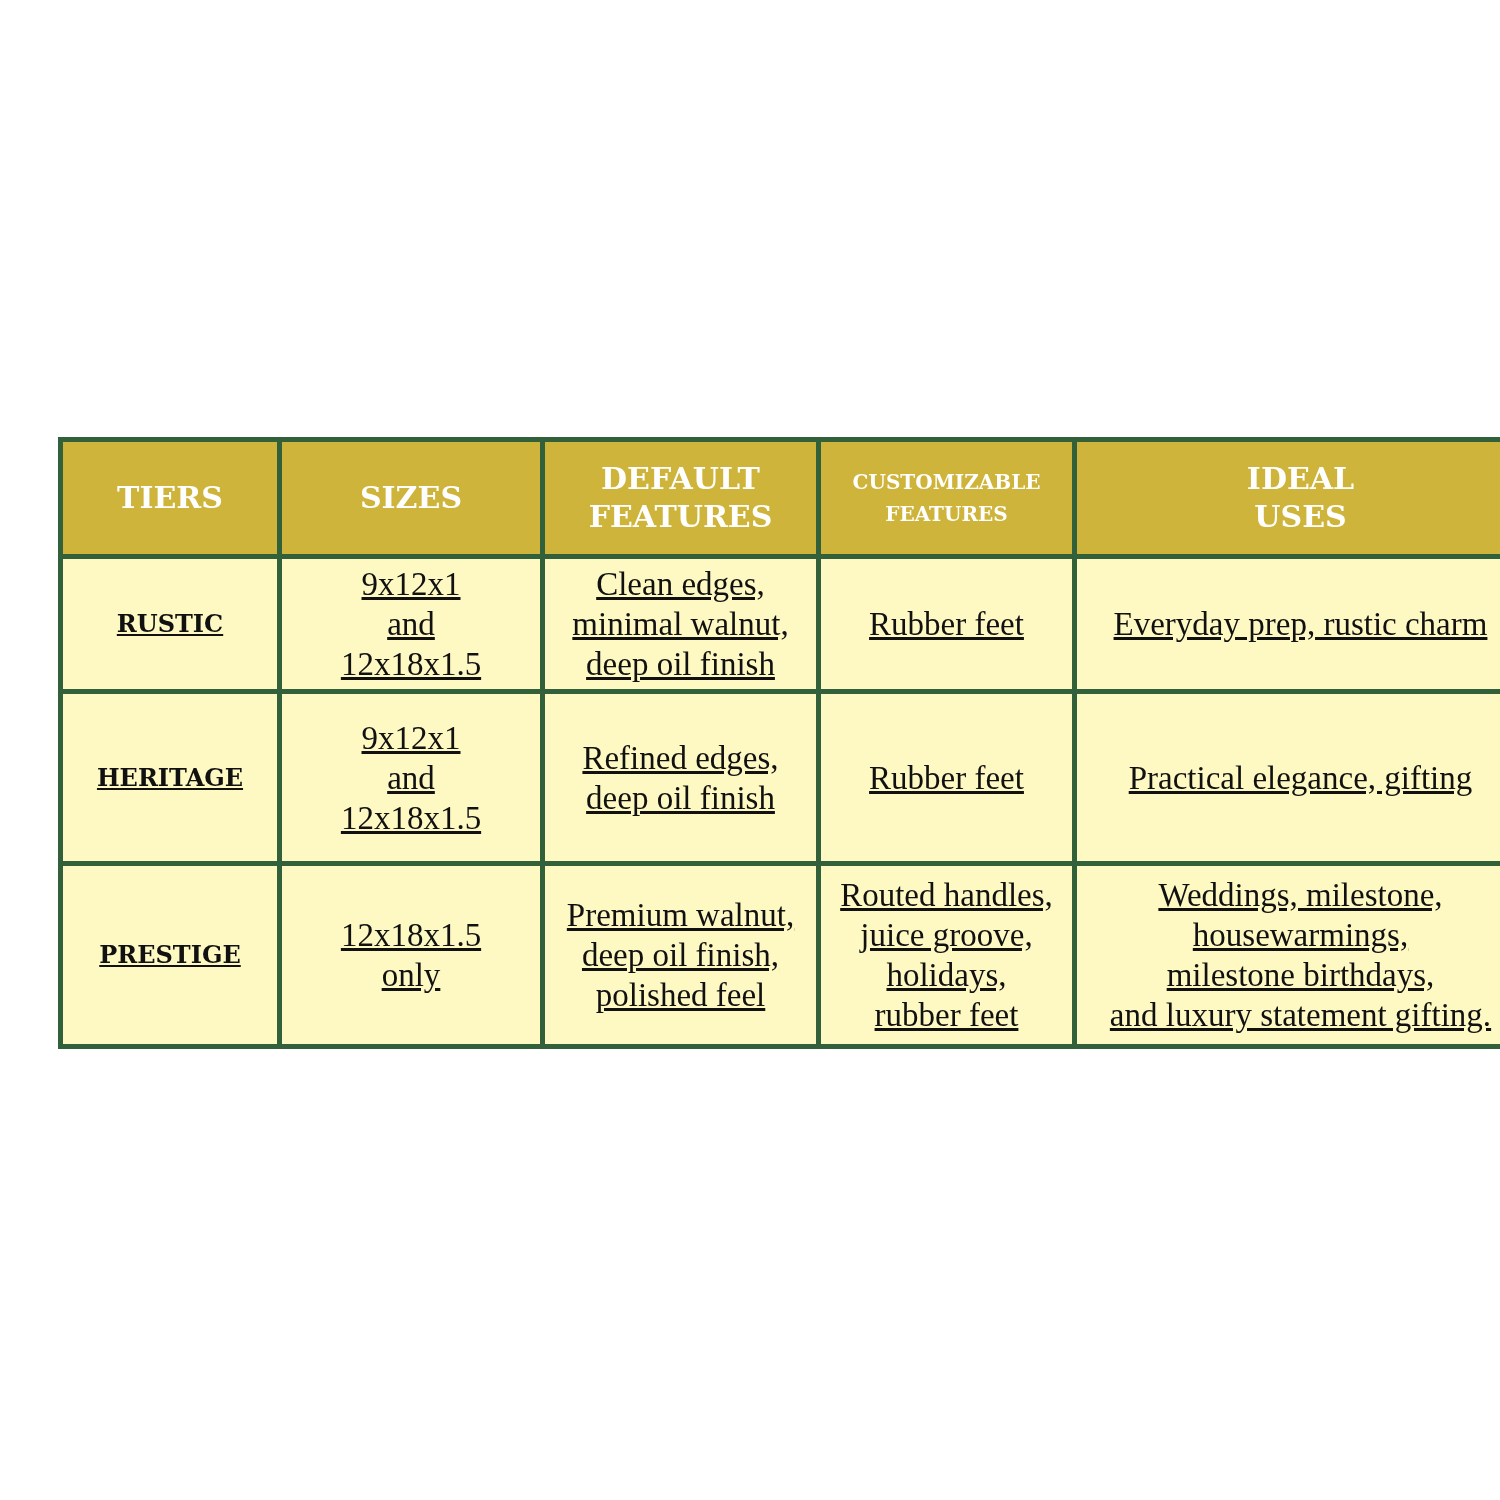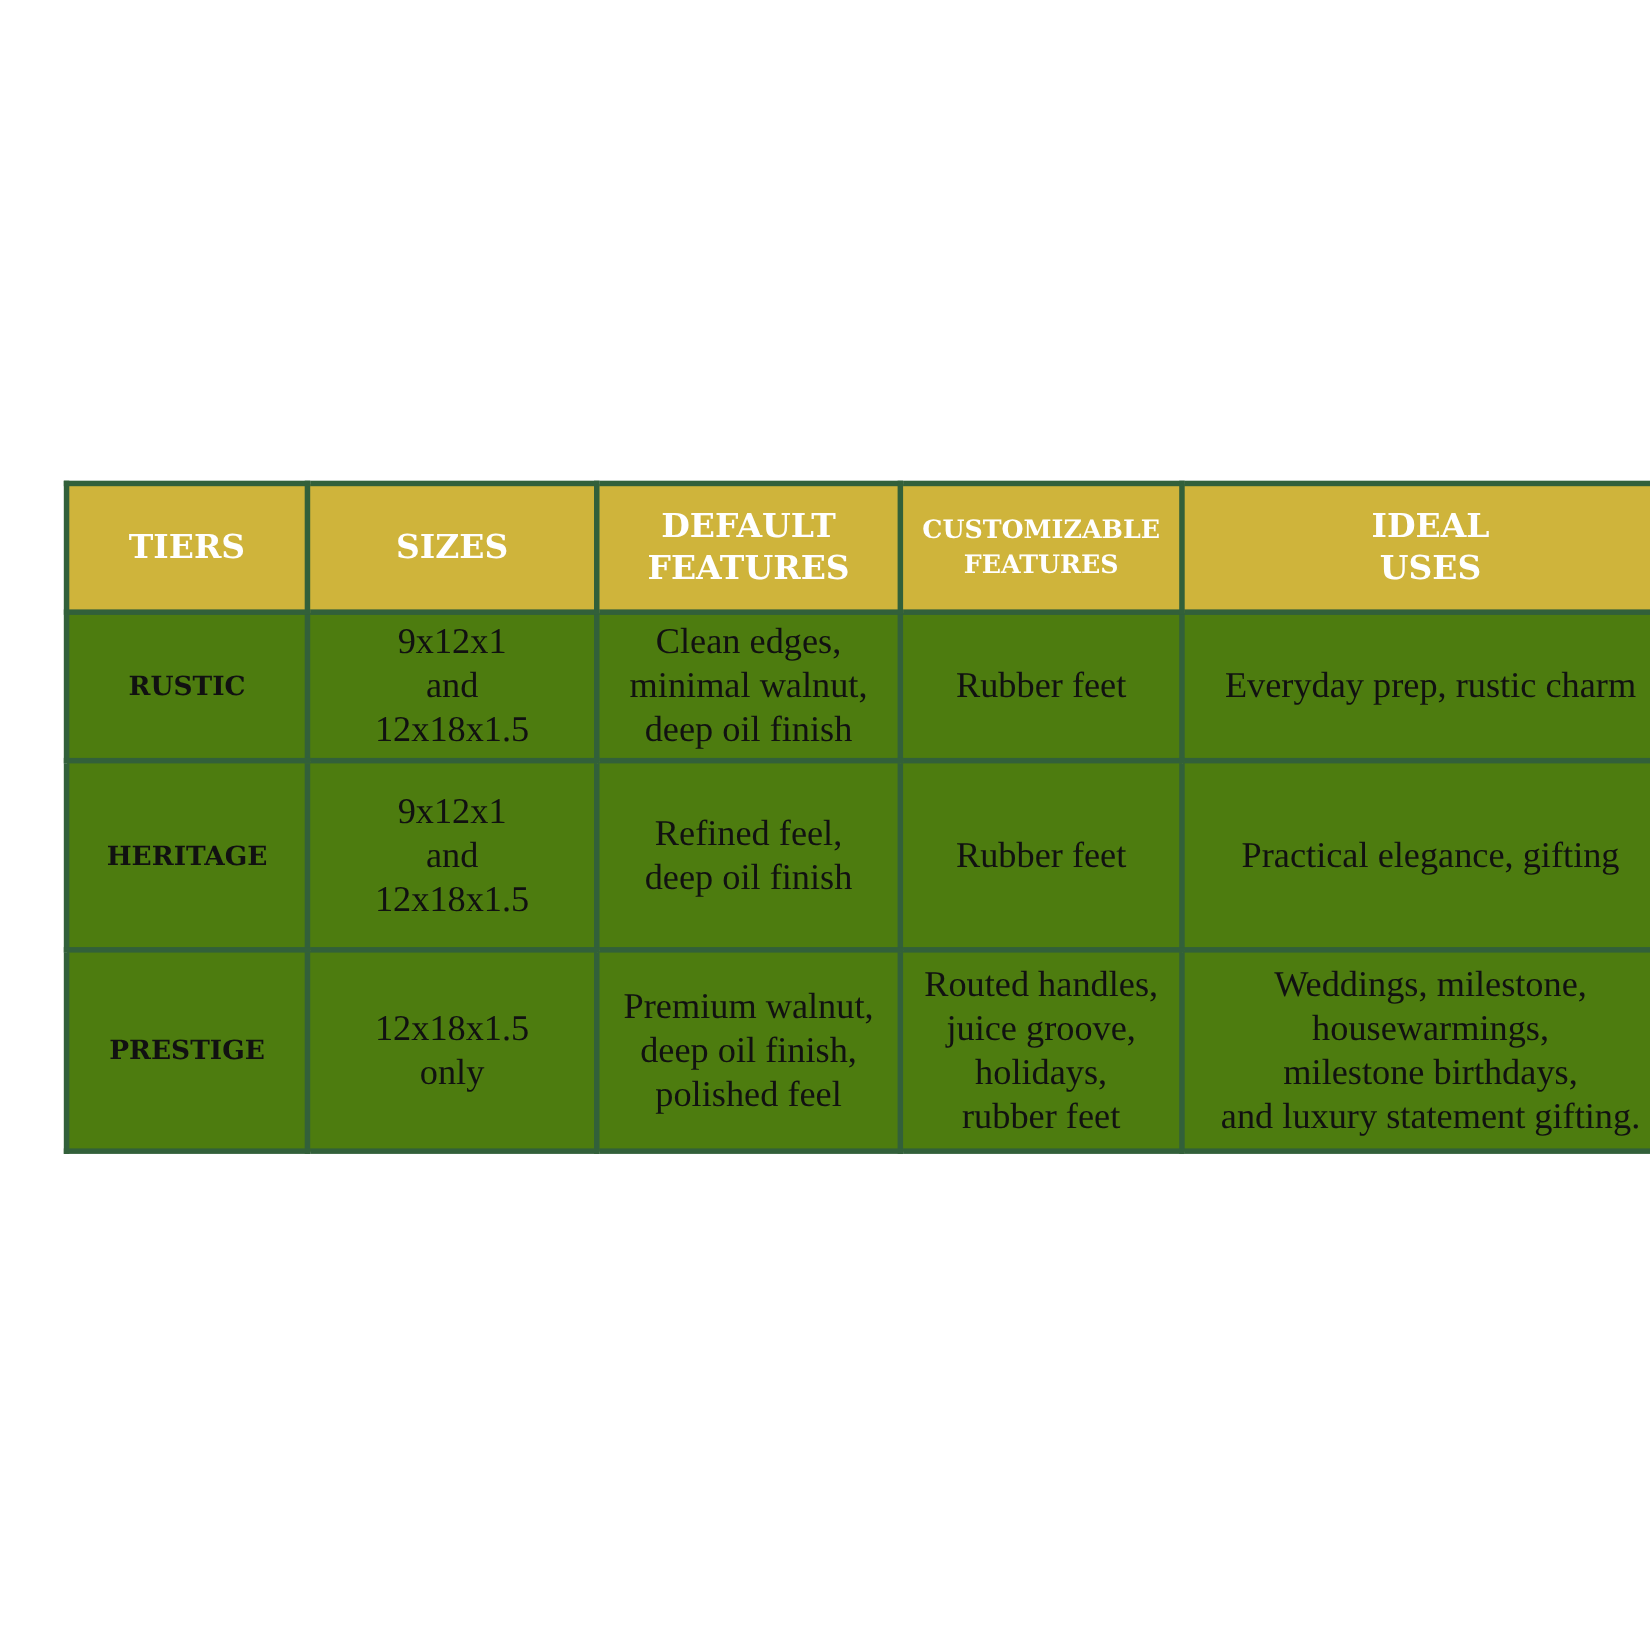--- a/index.html
+++ b/index.html
@@ -19,27 +19,28 @@
   }
   th {
     background: #cfb43b;
     color: #ffffff;
     font-family: "DejaVu Serif", serif;
     font-weight: bold;
     font-size: 30px;
     line-height: 38px;
     height: 112px;
   }
-  th.small { font-size: 23px; line-height: 32px; }
+  th.small { font-size: 20px; line-height: 32px; }
   td {
-    background: #4d7c0f;
+    background: #fef9c3;
     color: #111111;
     font-family: "Liberation Serif", serif;
     font-size: 33px;
     line-height: 40px;
+    text-decoration: underline;
   }
   td.tier {
     font-family: "DejaVu Serif", serif;
     font-weight: bold;
     font-size: 24px;
   }
   tr.r1 td { height: 130px; }
   tr.r2 td { height: 167px; }
   tr.r3 td { height: 178px; }
   .line { display: block; }
@@ -101,21 +102,21 @@
       </tr>
 
       <tr class="r2">
         <td class="tier">HERITAGE</td>
         <td>
           <span class="line">9x12x1</span>
           <span class="line">and</span>
           <span class="line">12x18x1.5</span>
         </td>
         <td>
-          <span class="line">Refined feel,</span>
+          <span class="line">Refined edges,</span>
           <span class="line">deep oil finish</span>
         </td>
         <td>
           <span class="line">Rubber feet</span>
         </td>
         <td>
           <span class="line">Practical elegance, gifting</span>
         </td>
       </tr>
 

